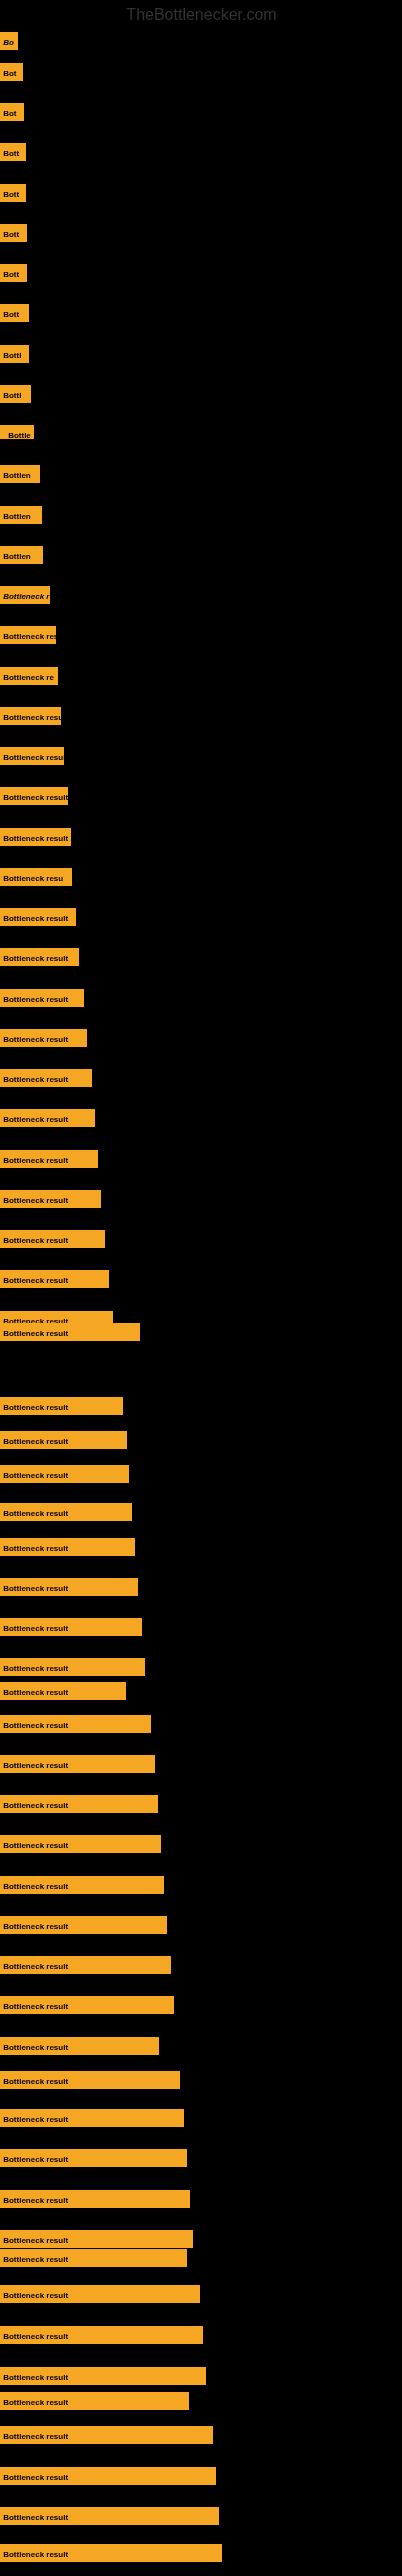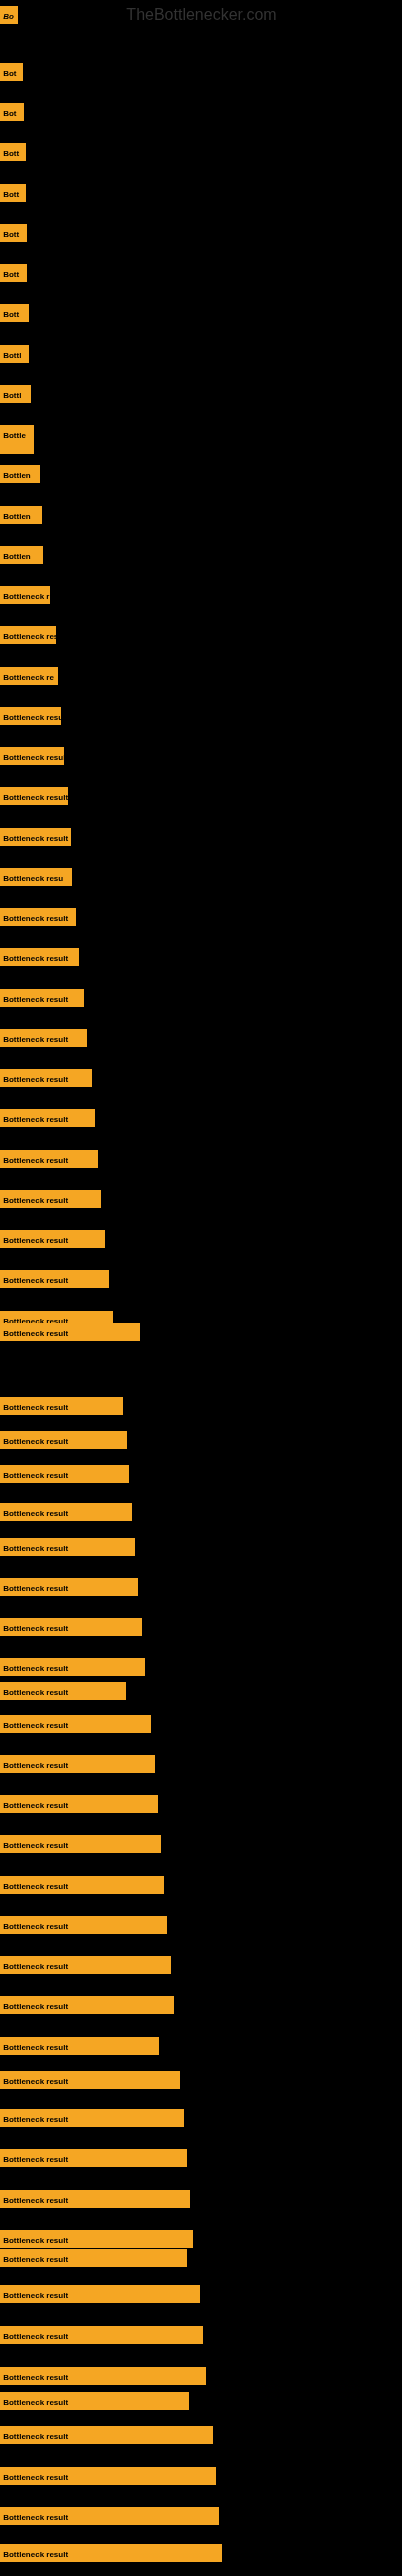--- a/index.html
+++ b/index.html
@@ -38,35 +38,35 @@
       white-space: nowrap;
       overflow: hidden;
     }
   </style>
 </head>
 <body>
 
 <span class="site-title">TheBottlenecker.com</span>
 
 <div id="bars-container">
-    <div class="bar-container" style="top: 6px; left: 0px; font-style: italic;"><span class="bar-label" style="width: 17.7px; height: 17.7px; line-height: 17.7px;">Bo</span></div>
+    <div class="bar-container" style="top: 32px; left: 0px; font-style: italic;"><span class="bar-label" style="width: 17.7px; height: 17.7px; line-height: 17.7px;">Bo</span></div>
     <div class="bar-container" style="top: 63px; left: 0px;"><span class="bar-label" style="width: 22.5px; height: 17.7px; line-height: 17.7px;">Bot</span></div>
     <div class="bar-container" style="top: 103px; left: 0px;"><span class="bar-label" style="width: 24px; height: 17.7px; line-height: 17.7px;">Bot</span></div>
     <div class="bar-container" style="top: 143px; left: 0px;"><span class="bar-label" style="width: 26px; height: 17.7px; line-height: 17.7px;">Bott</span></div>
     <div class="bar-container" style="top: 184px; left: 0px;"><span class="bar-label" style="width: 26px; height: 17.7px; line-height: 17.7px;">Bott</span></div>
     <div class="bar-container" style="top: 224px; left: 0px;"><span class="bar-label" style="width: 27px; height: 17.7px; line-height: 17.7px;">Bott</span></div>
     <div class="bar-container" style="top: 264px; left: 0px;"><span class="bar-label" style="width: 27px; height: 17.7px; line-height: 17.7px;">Bott</span></div>
     <div class="bar-container" style="top: 304px; left: 0px;"><span class="bar-label" style="width: 29px; height: 17.7px; line-height: 17.7px;">Bott</span></div>
     <div class="bar-container" style="top: 345px; left: 0px;"><span class="bar-label" style="width: 29px; height: 17.7px; line-height: 17.7px;">Bottl</span></div>
     <div class="bar-container" style="top: 385px; left: 0px;"><span class="bar-label" style="width: 31px; height: 17.7px; line-height: 17.7px;">Bottl</span></div>
-    <div class="bar-container" style="top: 425px; left: 0px;"><span class="bar-label" style="width: 34px; height: 29px; line-height: 17.7px;">Bottle</span></div>
+    <div class="bar-container" style="top: 425px; left: 0px;"><span class="bar-label" style="width: 34px; height: 14px; line-height: 17.7px; text-align: right;">Bottle</span></div>
     <div class="bar-container" style="top: 465px; left: 0px;"><span class="bar-label" style="width: 40px; height: 17.7px; line-height: 17.7px;">Bottlen</span></div>
     <div class="bar-container" style="top: 506px; left: 0px;"><span class="bar-label" style="width: 42px; height: 17.7px; line-height: 17.7px;">Bottlen</span></div>
     <div class="bar-container" style="top: 546px; left: 0px;"><span class="bar-label" style="width: 43px; height: 17.7px; line-height: 17.7px;">Bottlen</span></div>
-    <div class="bar-container" style="top: 586px; left: 0px;"><span class="bar-label" style="width: 50px; height: 17.7px; line-height: 17.7px;">Bottleneck r</span></div>
+    <div class="bar-container" style="top: 586px; left: 0px; font-style: italic;"><span class="bar-label" style="width: 50px; height: 17.7px; line-height: 17.7px;">Bottleneck r</span></div>
     <div class="bar-container" style="top: 626px; left: 0px;"><span class="bar-label" style="width: 56px; height: 17.7px; line-height: 17.7px;">Bottleneck resu</span></div>
     <div class="bar-container" style="top: 667px; left: 0px;"><span class="bar-label" style="width: 58px; height: 17.7px; line-height: 17.7px;">Bottleneck re</span></div>
     <div class="bar-container" style="top: 707px; left: 0px;"><span class="bar-label" style="width: 61px; height: 17.7px; line-height: 17.7px;">Bottleneck result</span></div>
     <div class="bar-container" style="top: 747px; left: 0px;"><span class="bar-label" style="width: 64px; height: 17.7px; line-height: 17.7px;">Bottleneck result</span></div>
     <div class="bar-container" style="top: 787px; left: 0px;"><span class="bar-label" style="width: 68px; height: 17.7px; line-height: 17.7px;">Bottleneck result</span></div>
     <div class="bar-container" style="top: 828px; left: 0px;"><span class="bar-label" style="width: 71px; height: 17.7px; line-height: 17.7px;">Bottleneck result</span></div>
     <div class="bar-container" style="top: 868px; left: 0px;"><span class="bar-label" style="width: 72px; height: 17.7px; line-height: 17.7px;">Bottleneck resu</span></div>
     <div class="bar-container" style="top: 908px; left: 0px;"><span class="bar-label" style="width: 76px; height: 17.7px; line-height: 17.7px;">Bottleneck result</span></div>
     <div class="bar-container" style="top: 948px; left: 0px;"><span class="bar-label" style="width: 79px; height: 17.7px; line-height: 17.7px;">Bottleneck result</span></div>
     <div class="bar-container" style="top: 989px; left: 0px;"><span class="bar-label" style="width: 84px; height: 17.7px; line-height: 17.7px;">Bottleneck result</span></div>

